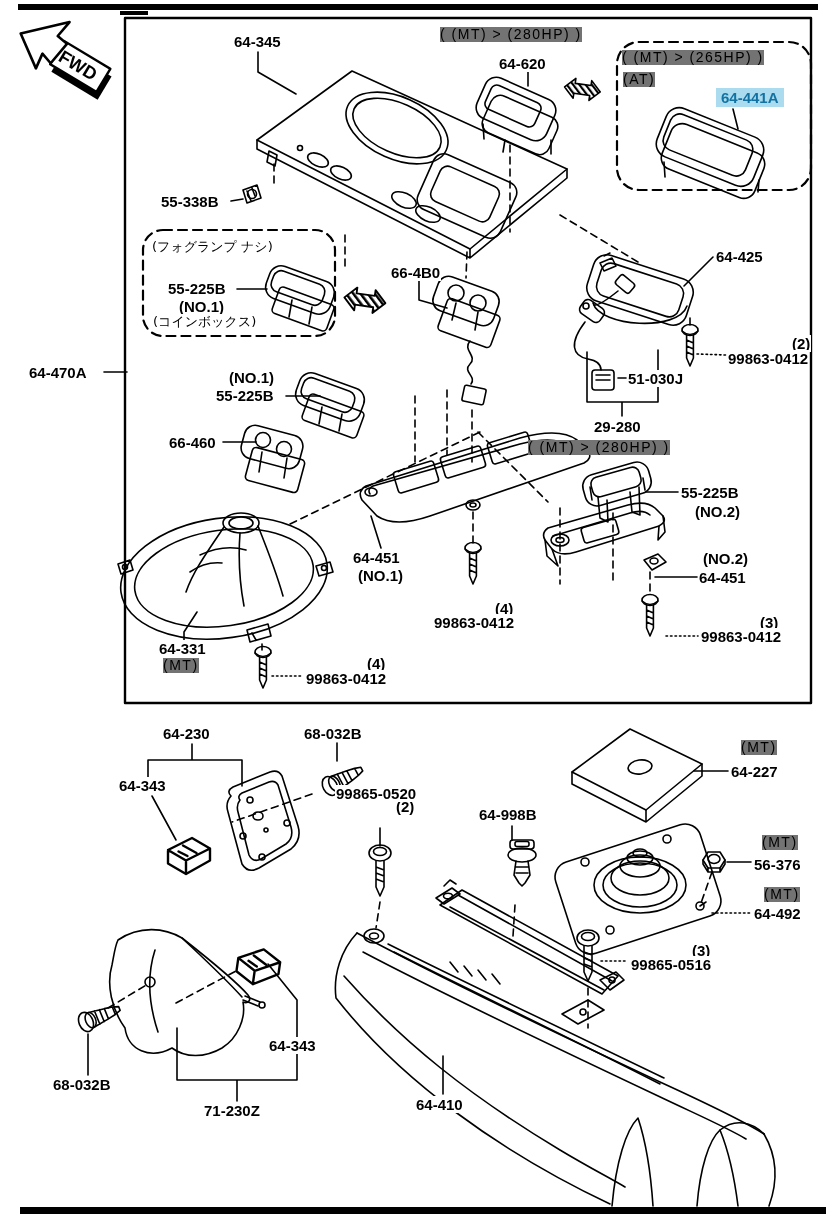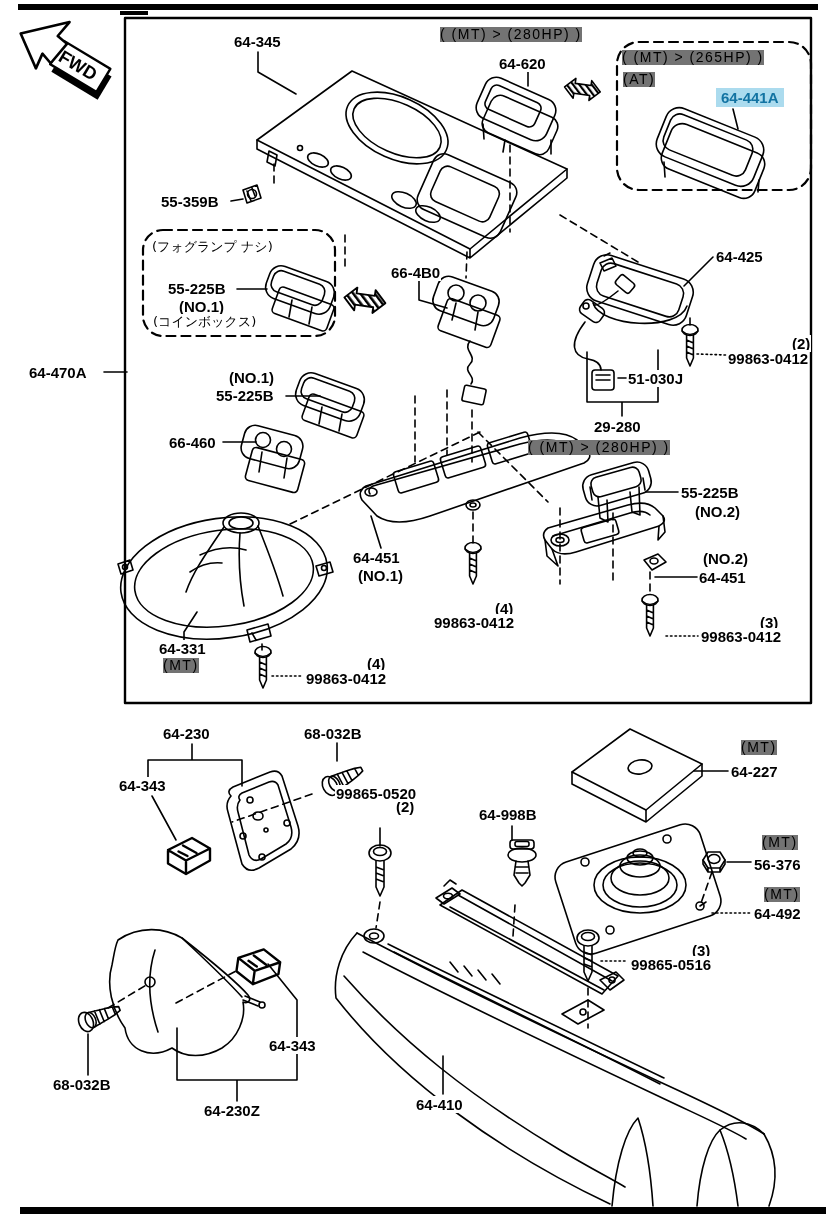--- a/index.html
+++ b/index.html
@@ -363,21 +363,21 @@
     <path d="M443,1056 L443,1094"></path>
   </g>
 </svg>
 
 <div class="lbl" style="left:233px;top:33px">64-345</div>
 <div class="spec" style="left:440px;top:27px">( (MT) &gt; (280HP) )</div>
 <div class="lbl" style="left:498px;top:55px">64-620</div>
 <div class="spec" style="left:622px;top:50px">( (MT) &gt; (265HP) )</div>
 <div class="spec" style="left:623px;top:72px">(AT)</div>
 <div class="lbl hl" style="left:716px;top:88px">64-441A</div>
-<div class="lbl" style="left:160px;top:193px">55-359B</div>
+<div class="lbl" style="left:160px;top:193px">55-338B</div>
 <div class="jp" style="left:152px;top:239px">(フォグランプ ナシ)</div>
 <div class="lbl" style="left:167px;top:280px">55-225B</div>
 <div class="lbl" style="left:178px;top:298px">(NO.1)</div>
 <div class="jp" style="left:153px;top:314px">(コインボックス)</div>
 <div class="lbl" style="left:390px;top:264px">66-4B0</div>
 <div class="lbl" style="left:715px;top:248px">64-425</div>
 <div class="lbl" style="left:791px;top:335px">(2)</div>
 <div class="lbl" style="left:727px;top:350px">99863-0412</div>
 <div class="lbl" style="left:627px;top:370px">51-030J</div>
 <div class="lbl" style="left:593px;top:418px">29-280</div>
@@ -410,16 +410,16 @@
 <div class="spec" style="left:741px;top:740px">(MT)</div>
 <div class="lbl" style="left:730px;top:763px">64-227</div>
 <div class="spec" style="left:762px;top:835px">(MT)</div>
 <div class="lbl" style="left:753px;top:856px">56-376</div>
 <div class="spec" style="left:764px;top:887px">(MT)</div>
 <div class="lbl" style="left:753px;top:905px">64-492</div>
 <div class="lbl" style="left:691px;top:942px">(3)</div>
 <div class="lbl" style="left:630px;top:956px">99865-0516</div>
 <div class="lbl" style="left:52px;top:1076px">68-032B</div>
 <div class="lbl" style="left:268px;top:1037px">64-343</div>
-<div class="lbl" style="left:203px;top:1102px">64-230Z</div>
+<div class="lbl" style="left:203px;top:1102px">71-230Z</div>
 <div class="lbl" style="left:415px;top:1096px">64-410</div>
 
 </div>
 
 </body></html>

